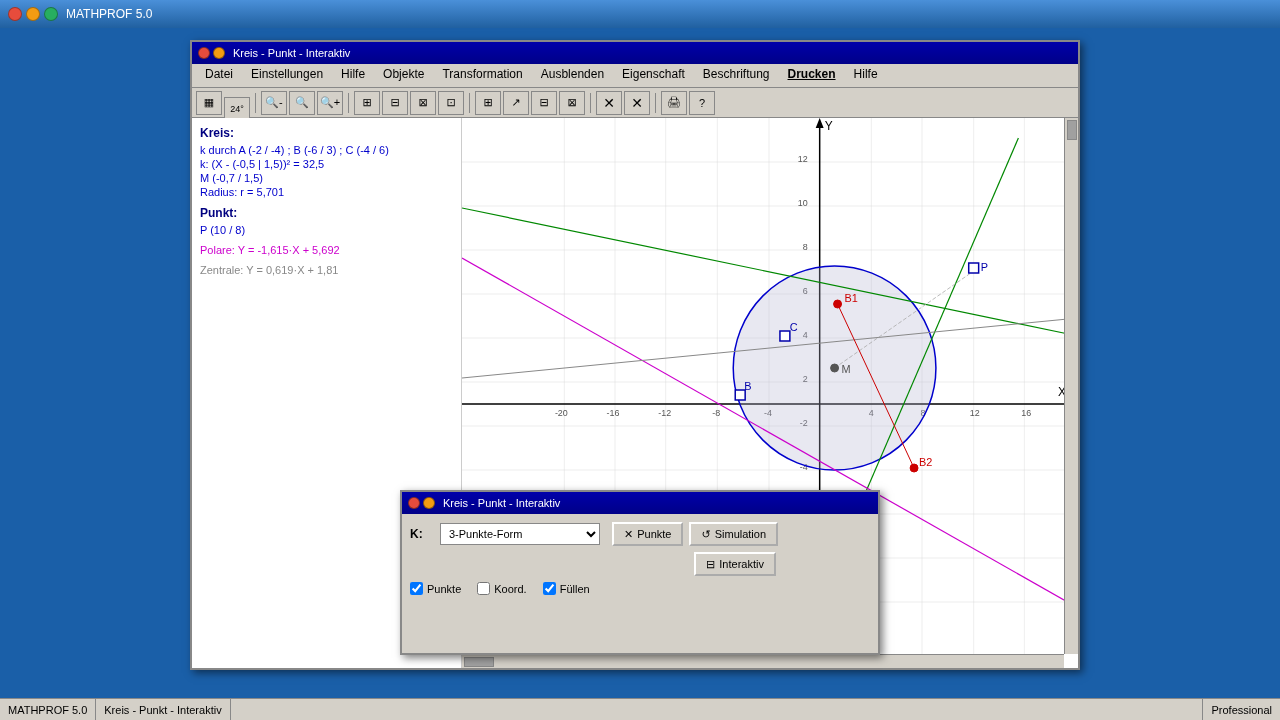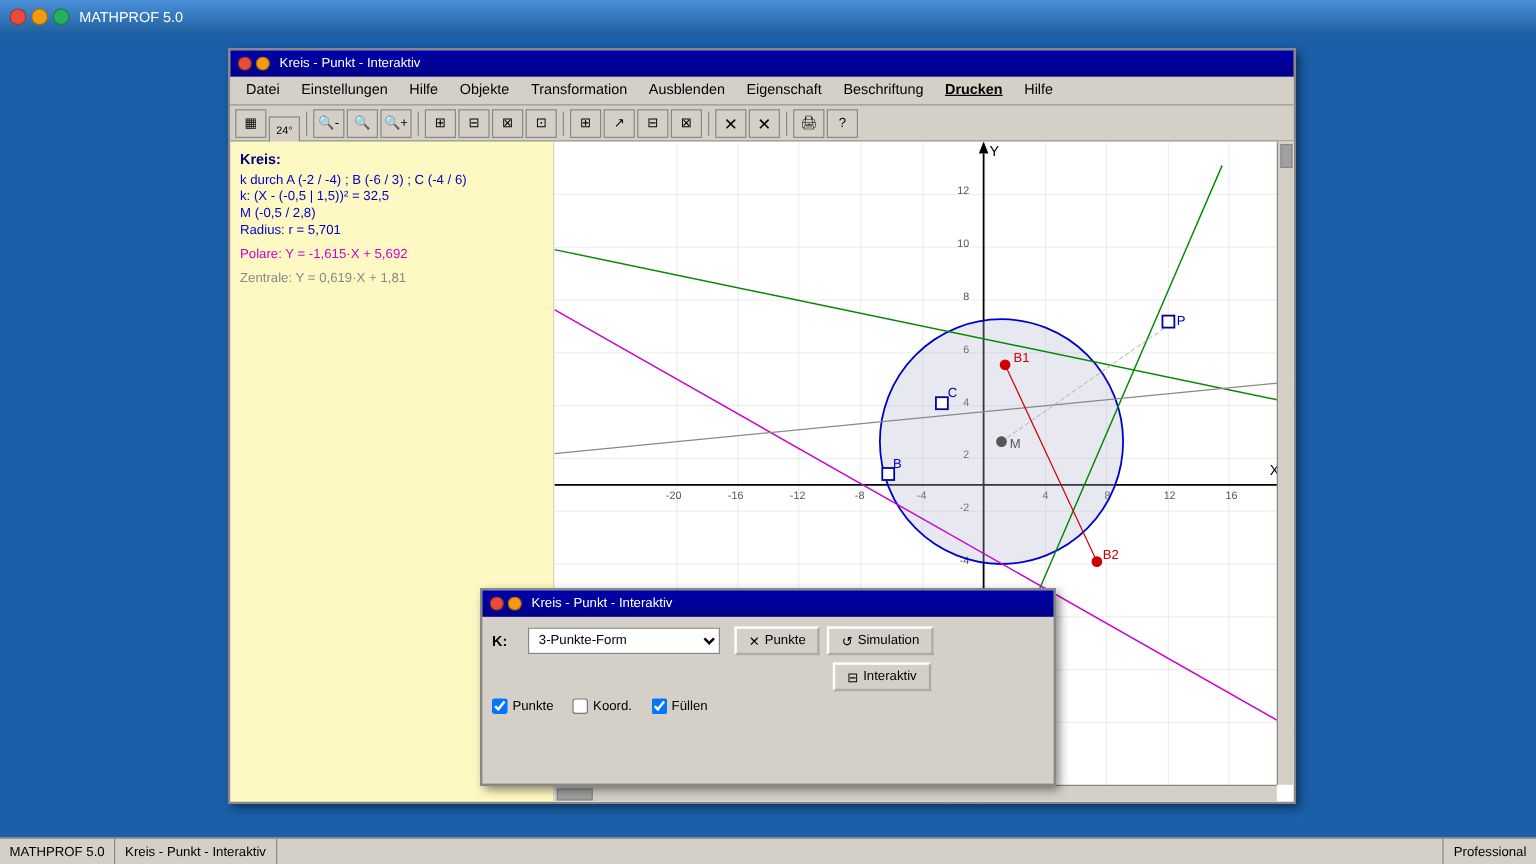--- a/index.html
+++ b/index.html
@@ -115,21 +115,21 @@
     }
     .tb-sep { width: 1px; height: 20px; background: #888; margin: 0 3px; }
 
     
     #info-panel {
       position: absolute;
       top: 76px;
       left: 0;
       width: 270px;
       bottom: 0;
-      background: #fef9c3;
+      background: #ffffff;
       padding: 8px;
       font-size: 11px;
       border-right: 1px solid #ccc;
       overflow: hidden;
     }
     .info-title { color: #000080; font-weight: bold; margin-bottom: 4px; font-size: 12px; }
     .info-line { color: #0000cc; margin-bottom: 2px; font-size: 11px; }
     .info-line-red { color: #cc0000; margin-bottom: 2px; font-size: 11px; }
     .info-line-magenta { color: #cc00cc; margin-bottom: 0; font-size: 11px; }
     .info-line-gray { color: #888; margin-bottom: 4px; font-size: 11px; }
@@ -339,23 +339,27 @@
     <button class="tb-btn" style="font-size:14px;">✕</button>
     <div class="tb-sep"></div>
     <button class="tb-btn">🖨</button>
     <button class="tb-btn">?</button>
   </div>
 
   <div id="info-panel">
     <div class="info-title">Kreis:</div>
     <div class="info-line">k durch A (-2 / -4) ; B (-6 / 3) ; C (-4 / 6)</div>
     <div class="info-line">k: (X - (-0,5 | 1,5))² = 32,5</div>
-    <div class="info-line">M (-0,5 / 2,8)</div>
+    <div class="info-line">M (-0,7 / 1,5)</div>
     <div class="info-line">Radius: r = 5,701</div>
 
+    <div class="info-section">
+      <div class="info-title">Punkt:</div>
+      <div class="info-line">P (10 / 8)</div>
+    </div>
 
 
 
     <div class="info-section">
       <div class="info-line-magenta">Polare: Y = -1,615·X + 5,692</div>
     </div>
 
     <div class="info-section">
       <div class="info-line-gray">Zentrale: Y = 0,619·X + 1,81</div>
     </div>

